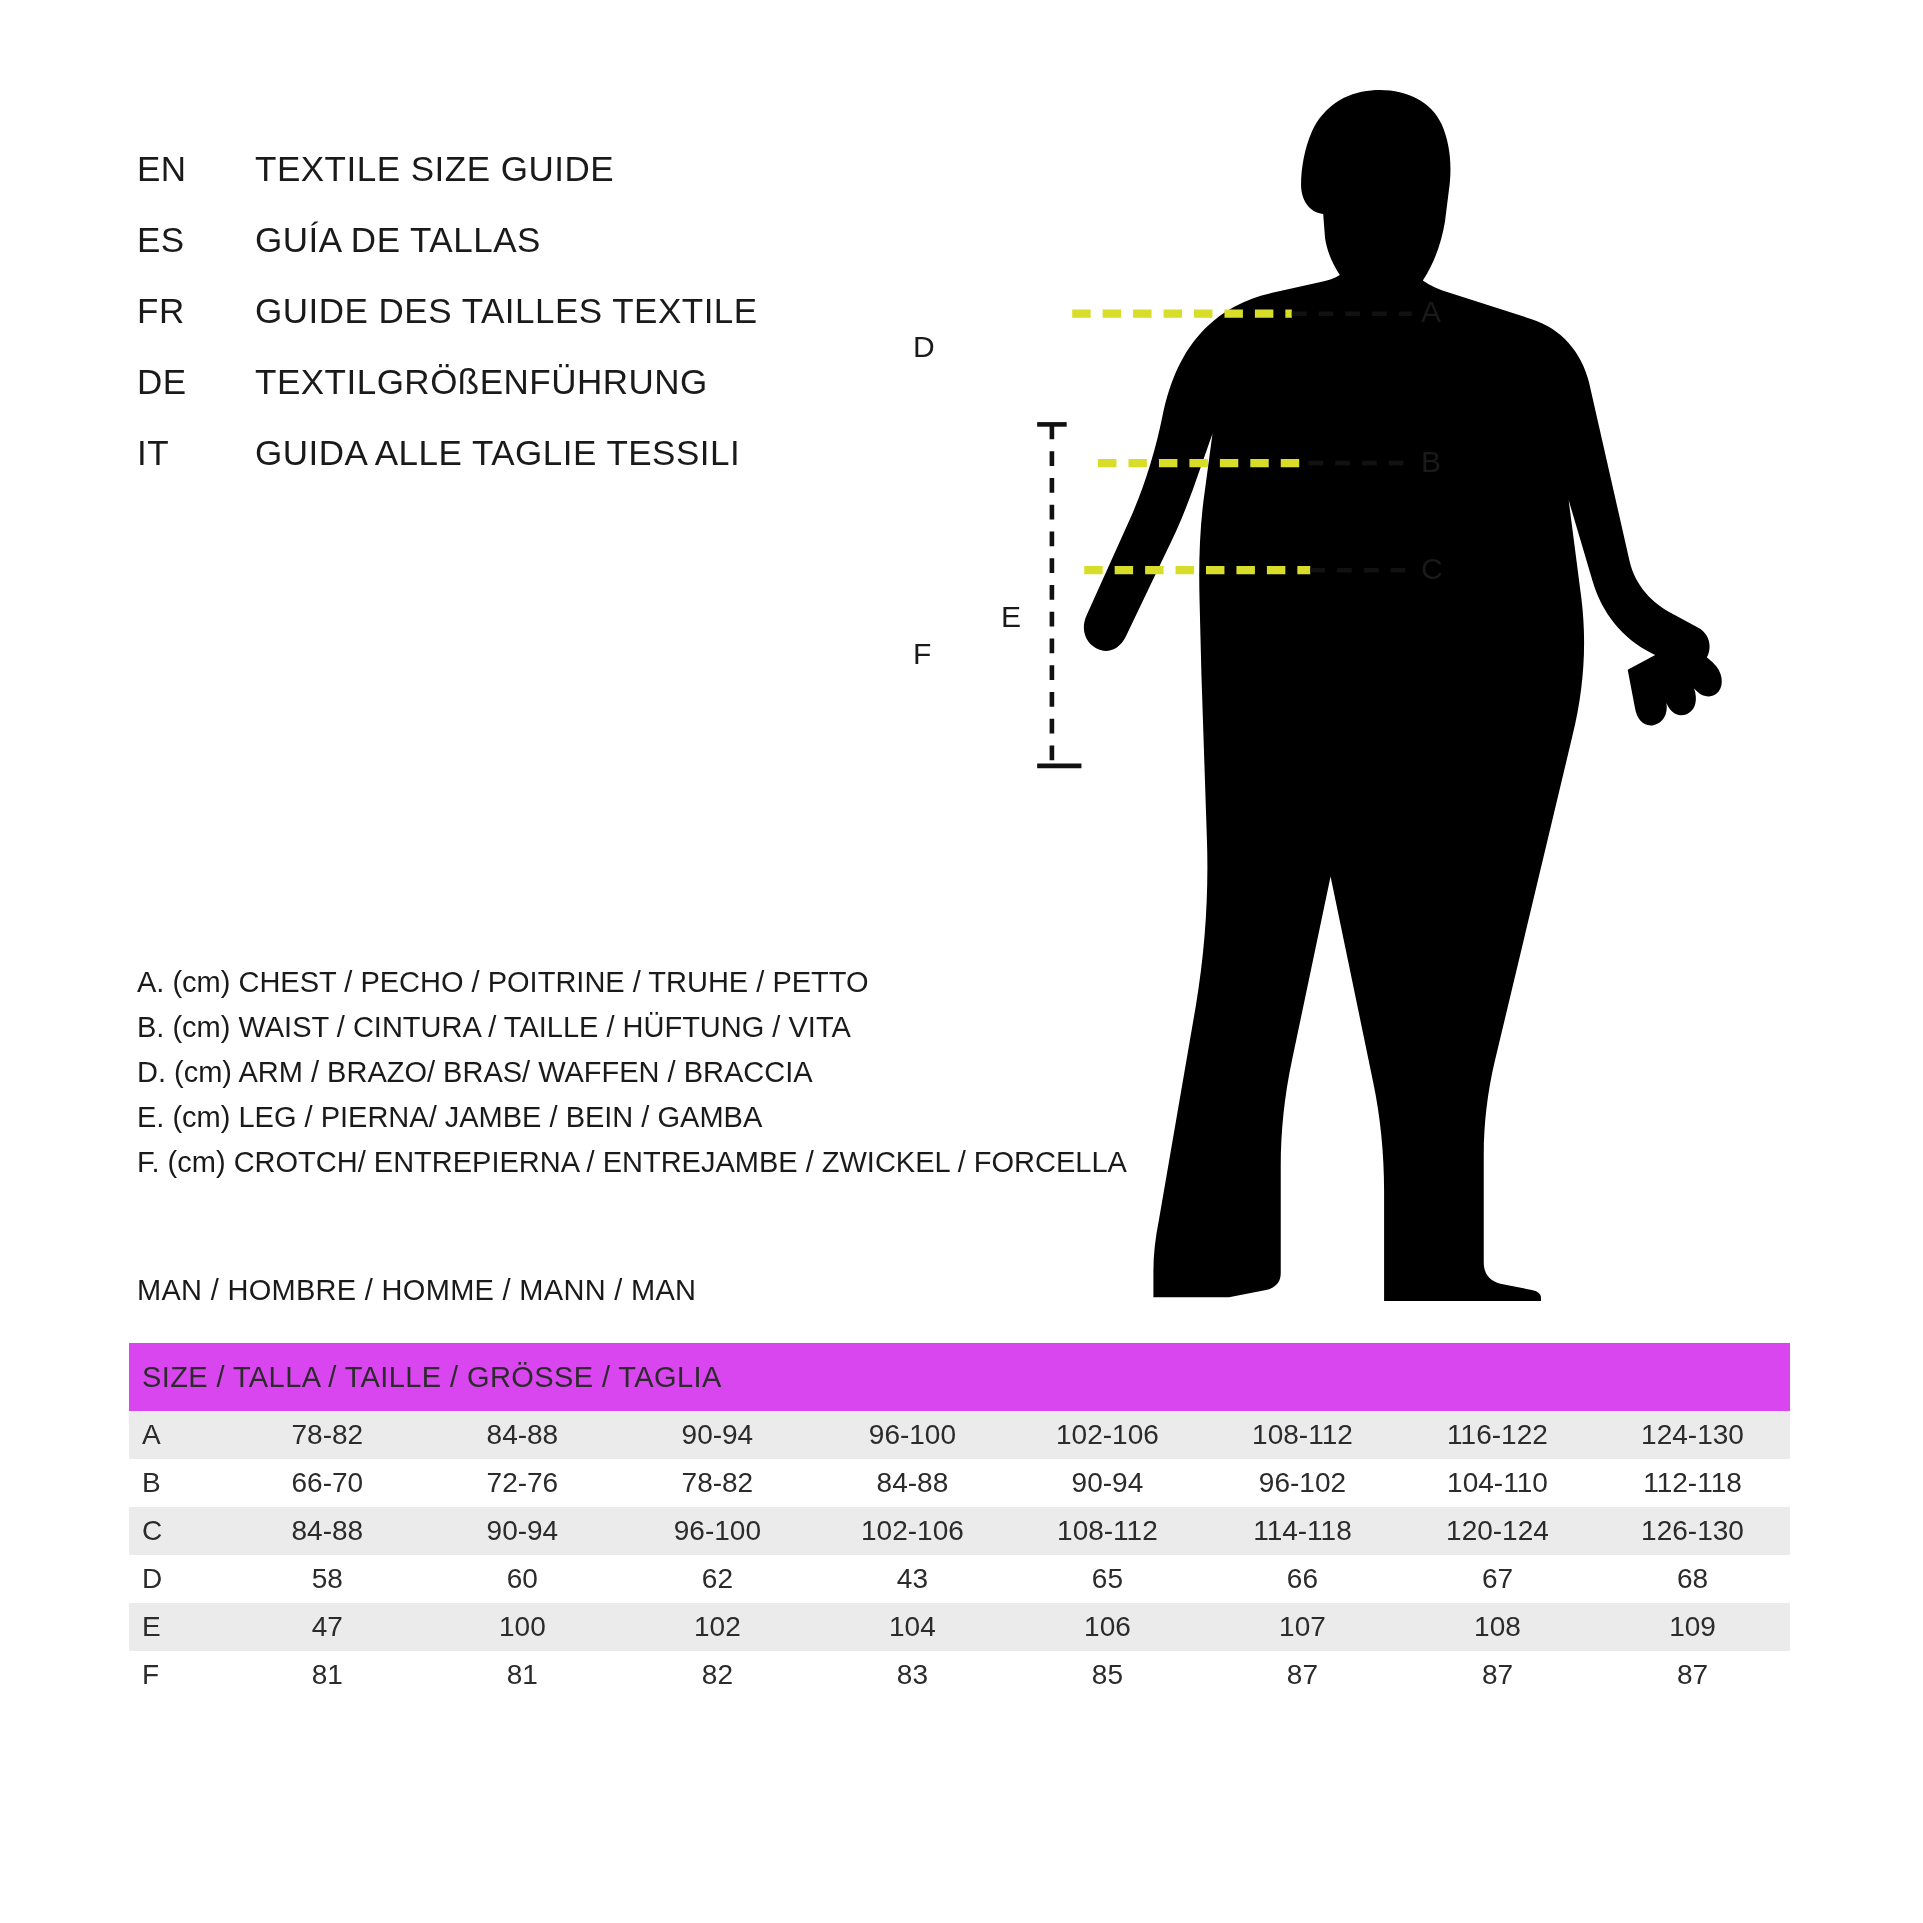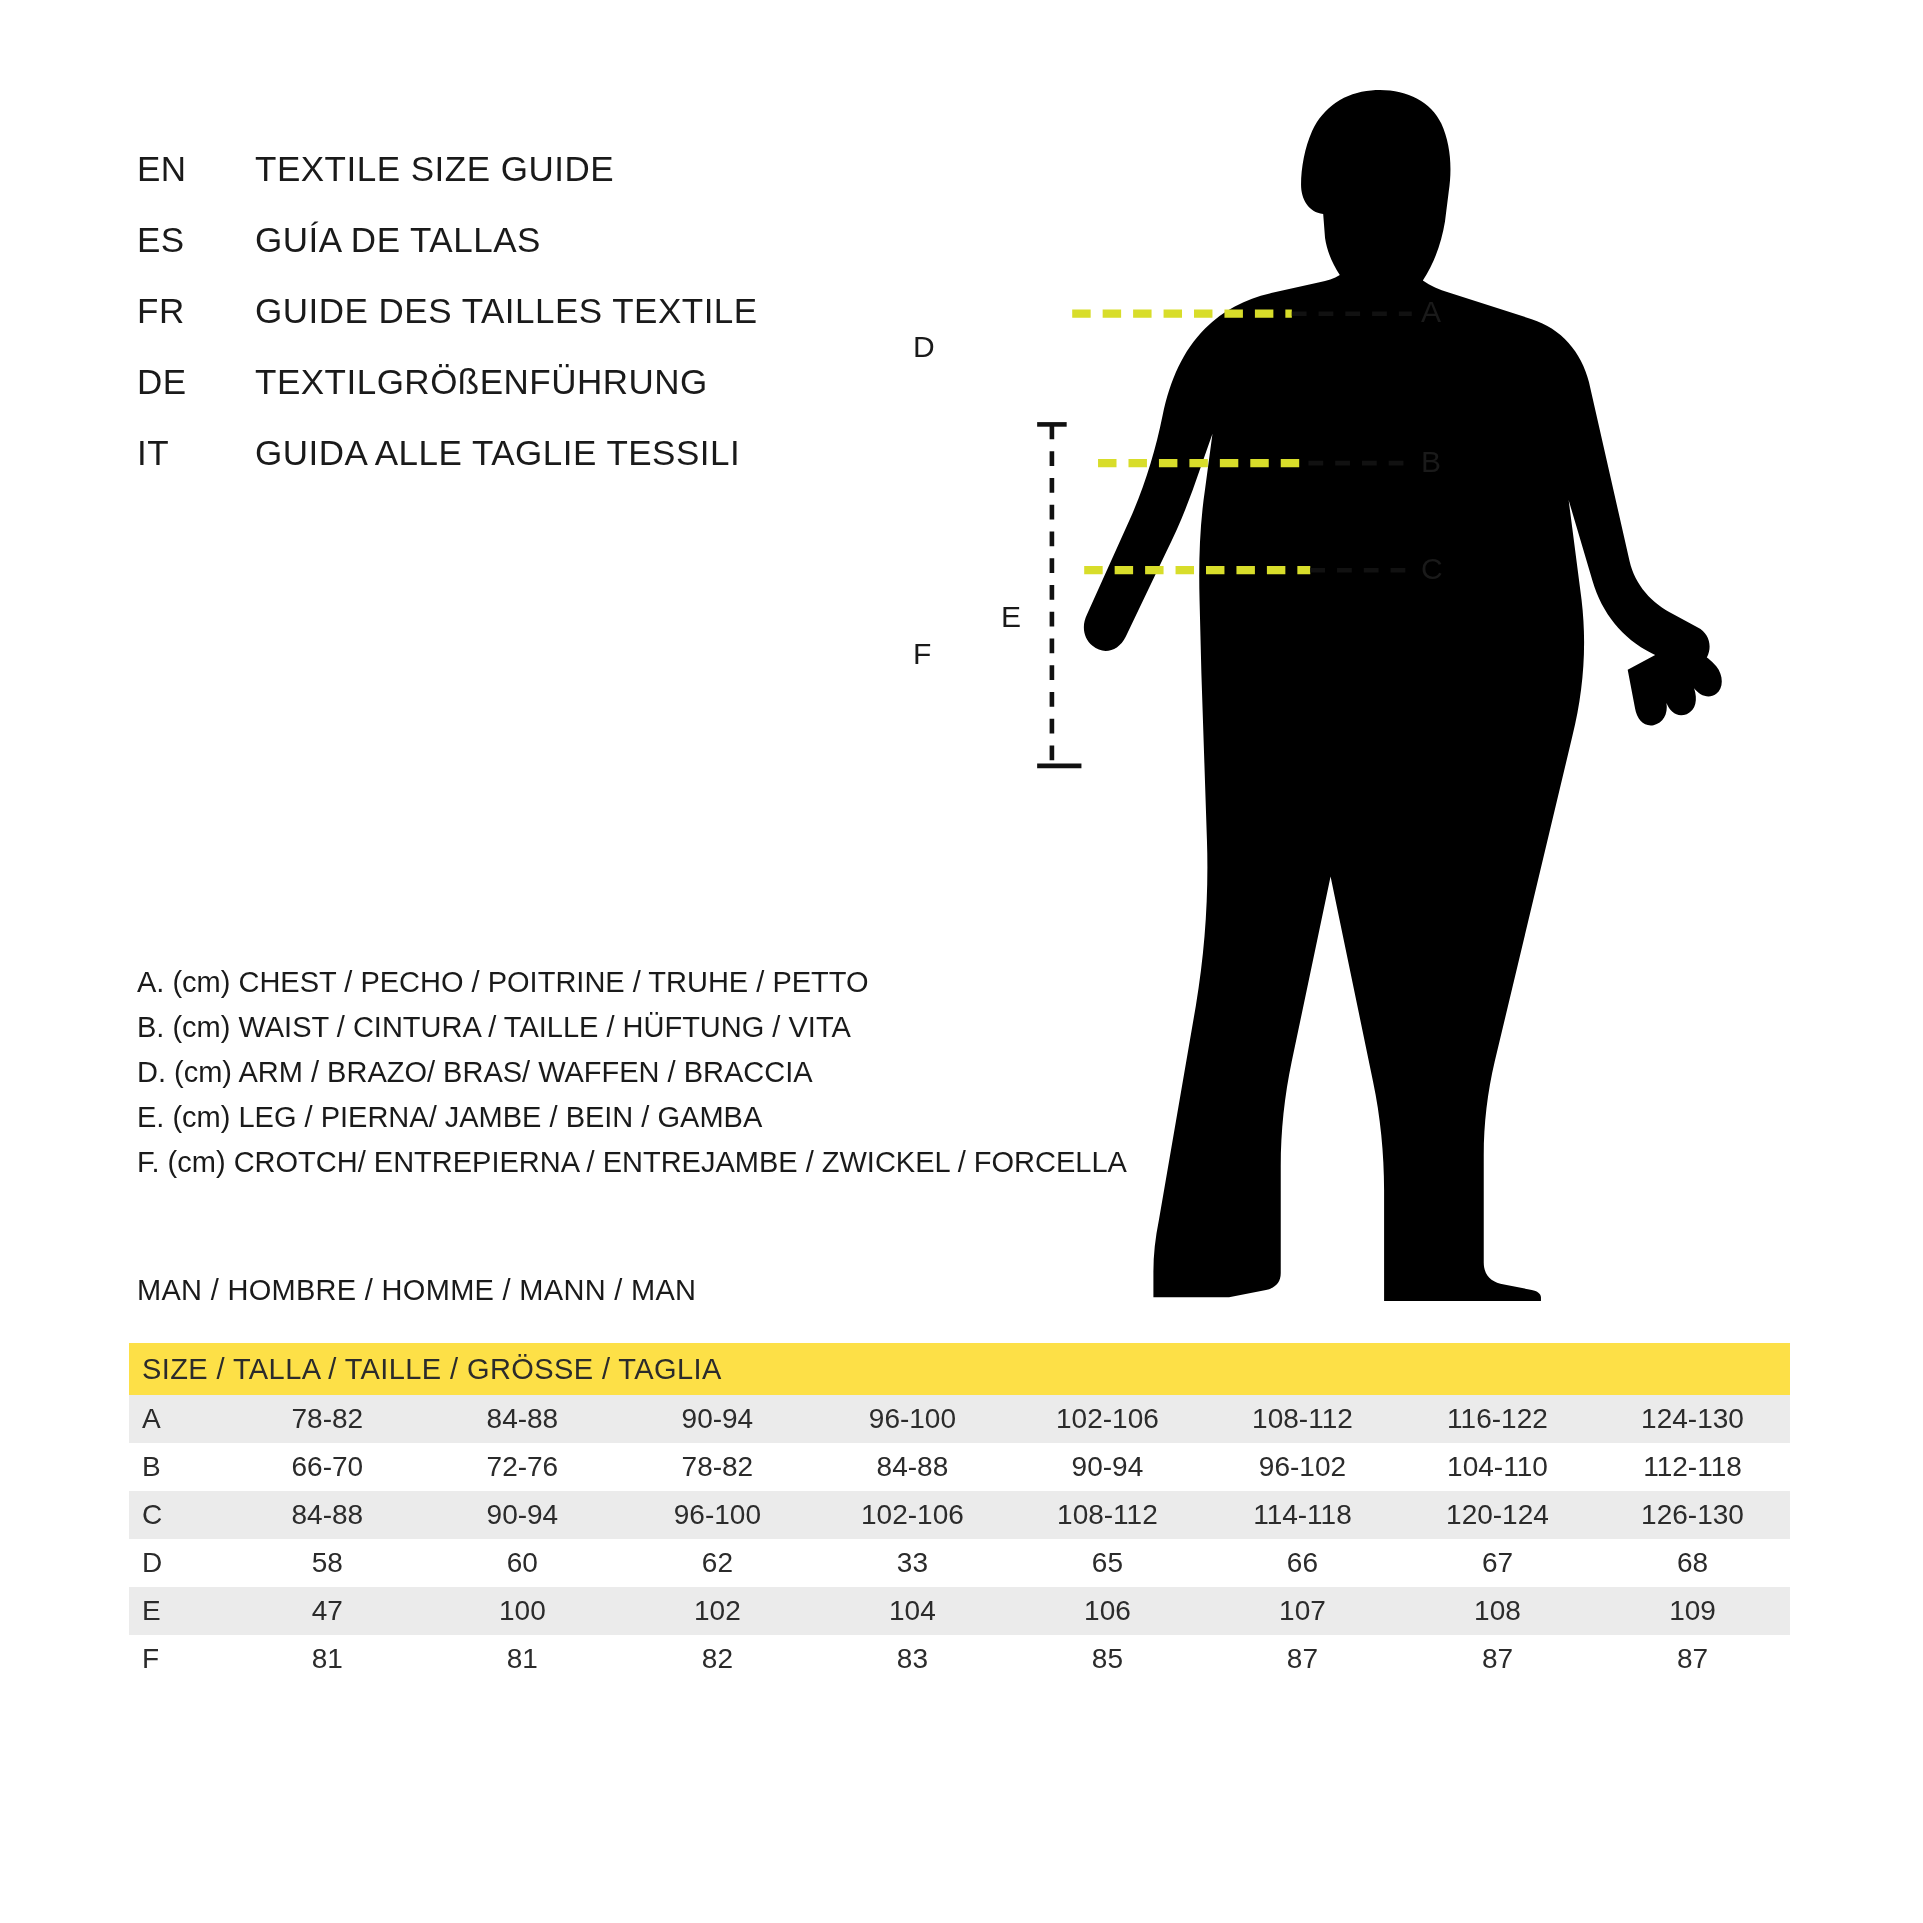--- a/index.html
+++ b/index.html
@@ -69,24 +69,24 @@
     font-size: 28px;
   }
   #size-table td, #size-table th {
     padding: 0;
     height: 48px;
     font-weight: normal;
     text-align: center;
     color: #2b2b2b;
   }
   #size-table tr.head-row td {
-    background: #fde047;
+    background: #d946ef;
     text-align: left;
     padding-left: 13px;
-    height: 52px;
+    height: 68px;
     font-size: 29px;
     letter-spacing: 0.4px;
   }
   #size-table tr.sizes-row td {
     background: #ffffff;
     font-size: 29px;
   }
   #size-table tr.alt td {
     background: #ebebeb;
   }
@@ -312,21 +312,21 @@
       <td>114-118</td>
       <td>120-124</td>
       <td>126-130</td>
     </tr>
 
     <tr>
       <td class="rowlabel">D</td>
       <td>58</td>
       <td>60</td>
       <td>62</td>
-      <td>33</td>
+      <td>43</td>
       <td>65</td>
       <td>66</td>
       <td>67</td>
       <td>68</td>
     </tr>
 
     <tr class="alt">
       <td class="rowlabel">E</td>
       <td>47</td>
       <td>100</td>

